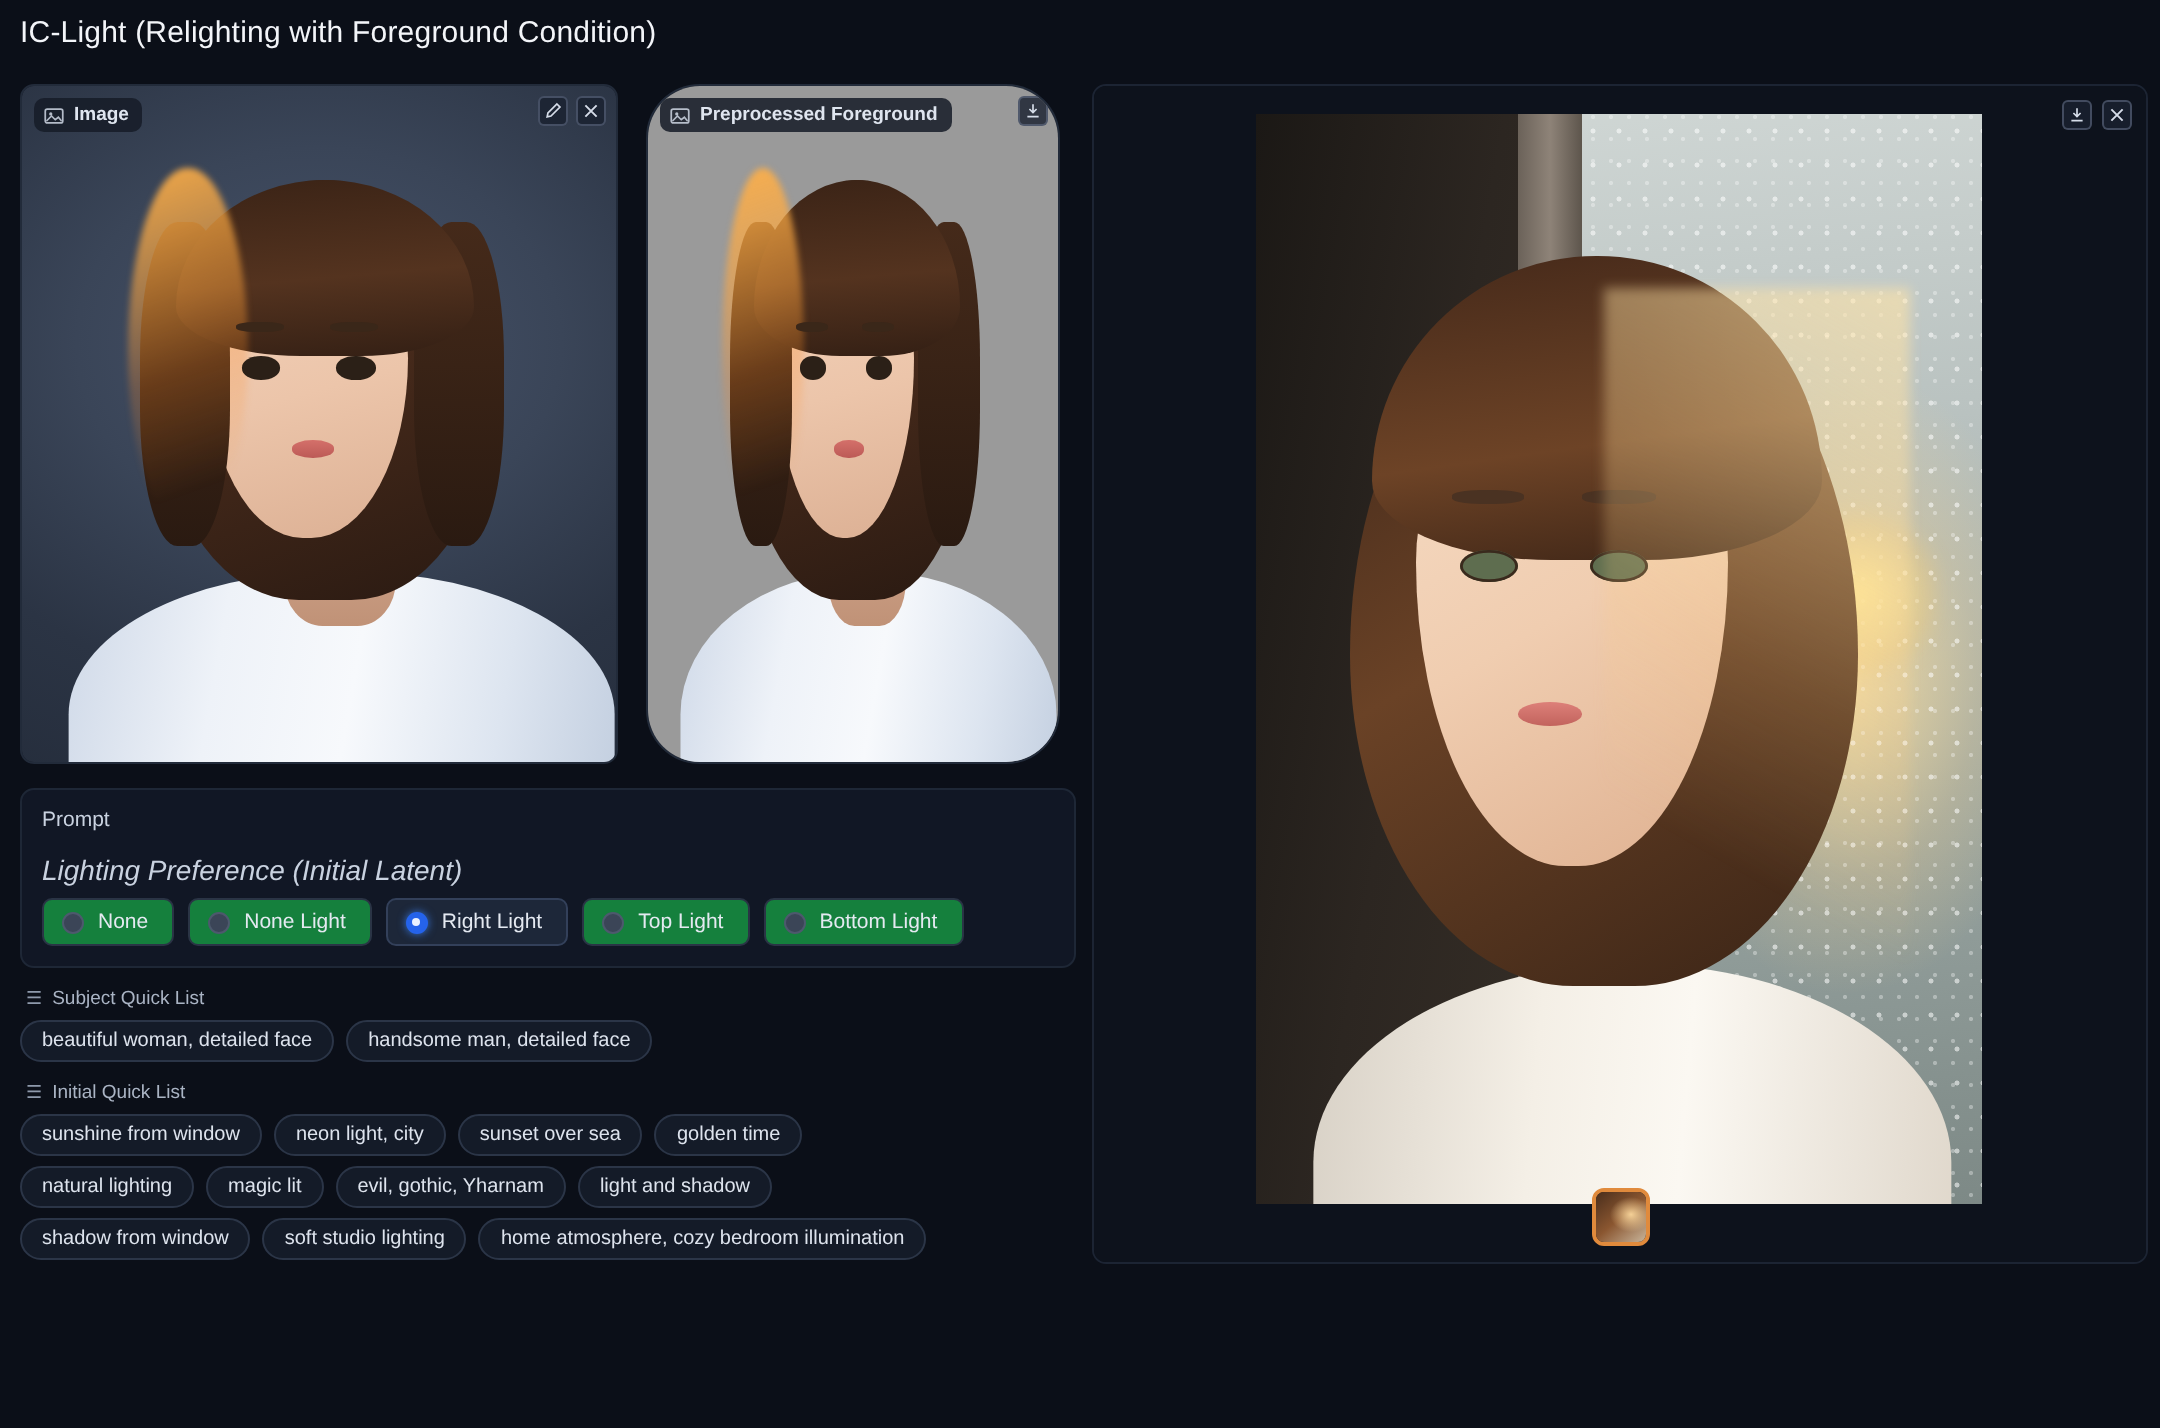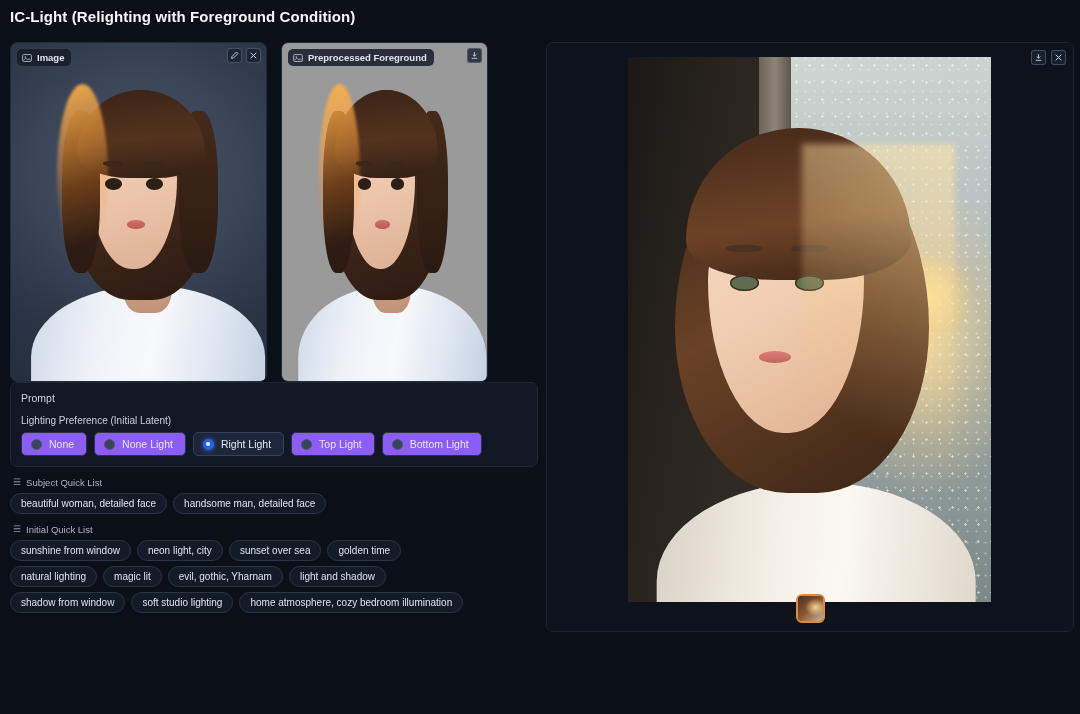--- a/index.html
+++ b/index.html
@@ -8,36 +8,36 @@
     background: #0b0f18;
     font-family: "Liberation Sans", sans-serif;
     color: #e6eaf2;
     overflow: hidden;
   }
   .app { position: relative; width: 1080px; height: 714px; }
 
   
   .page-title {
     position: absolute; left: 10px; top: 8px;
-    font-size: 15px; font-weight: bold; color: #f3f5f9;
+    font-size: 15px; font-weight: normal; color: #f3f5f9;
     letter-spacing: .1px;
   }
 
   
   .left-col { position: absolute; left: 10px; top: 42px; width: 528px; }
 
   .img-row { display: flex; gap: 14px; }
 
   .img-panel {
-    position: relative; width: 257px; height: 340px;
+    position: relative; width: 299px; height: 340px;
     border-radius: 7px; overflow: hidden;
     border: 1px solid #222b3a;
     background: #0f1420;
   }
-  .img-panel.second { width: 207px; }
+  .img-panel.second { width: 207px; border-radius: 27px; }
 
   .panel-tag {
     position: absolute; left: 6px; top: 6px; z-index: 5;
     display: flex; align-items: center; gap: 5px;
     background: rgba(22,28,40,.86);
     border-radius: 5px; padding: 3px 7px 3px 5px;
     font-size: 9.5px; color: #dfe5ef; font-weight: bold;
     white-space: nowrap;
   }
   .tag-ico { display: block; width: 10px; height: 10px; opacity: .85; }
@@ -199,20 +199,21 @@
     background: #5e6d4f; border-radius: 50%; box-shadow: 0 0 0 1.4px #3a2a1d inset; }
   .r-eye.l { left: 28%; } .r-eye.r { left: 46%; }
   .r-brow { position: absolute; top: 34.5%; width: 10%; height: 1.3%;
     background: #4a3222; border-radius: 40%; }
   .r-brow.l { left: 27%; } .r-brow.r { left: 45%; }
   .r-lips { position: absolute; left: 36%; top: 54%; width: 9%; height: 2.2%;
     background: linear-gradient(180deg,#dd8079,#c2635d); border-radius: 50%; }
 
   
   .prompt-card {
+    margin-top: 12px;
     background: #111725;
     border: 1px solid #1e2736;
     border-radius: 7px;
     padding: 9px 10px 10px;
   }
   .field-label { font-size: 10.5px; color: #c9d2e0; margin-bottom: 6px; }
   .prompt-box {
     position: relative;
     background: #1e2633;
     border: 1px solid #2d394b;
@@ -225,25 +226,25 @@
   }
   .resize-grip {
     position: absolute; right: 3px; bottom: 2px;
     width: 7px; height: 7px;
     border-right: 1px solid #68748a;
     border-bottom: 1px solid #68748a;
     transform: skewX(-0deg);
     opacity: .8;
   }
 
-  .lp-label { font-size: 10px; color: #c9d2e0; margin: 11px 0 6px; }
+  .lp-label { font-size: 14px; color: #c9d2e0; margin: 11px 0 6px; font-style: italic; }
   .radio-row { display: flex; gap: 7px; flex-wrap: wrap; }
   .radio-pill {
     display: flex; align-items: center; gap: 7px;
-    background: #8b5cf6;
+    background: #15803d;
     border: 1px solid #2a3445;
     border-radius: 5px;
     padding: 5px 12px 5px 9px;
     font-size: 10.5px; color: #e4e9f1;
     cursor: pointer;
     white-space: nowrap;
   }
   .radio-pill.checked { background: #1d2739; border-color: #33405a; }
   .dot {
     width: 11px; height: 11px; border-radius: 50%;

